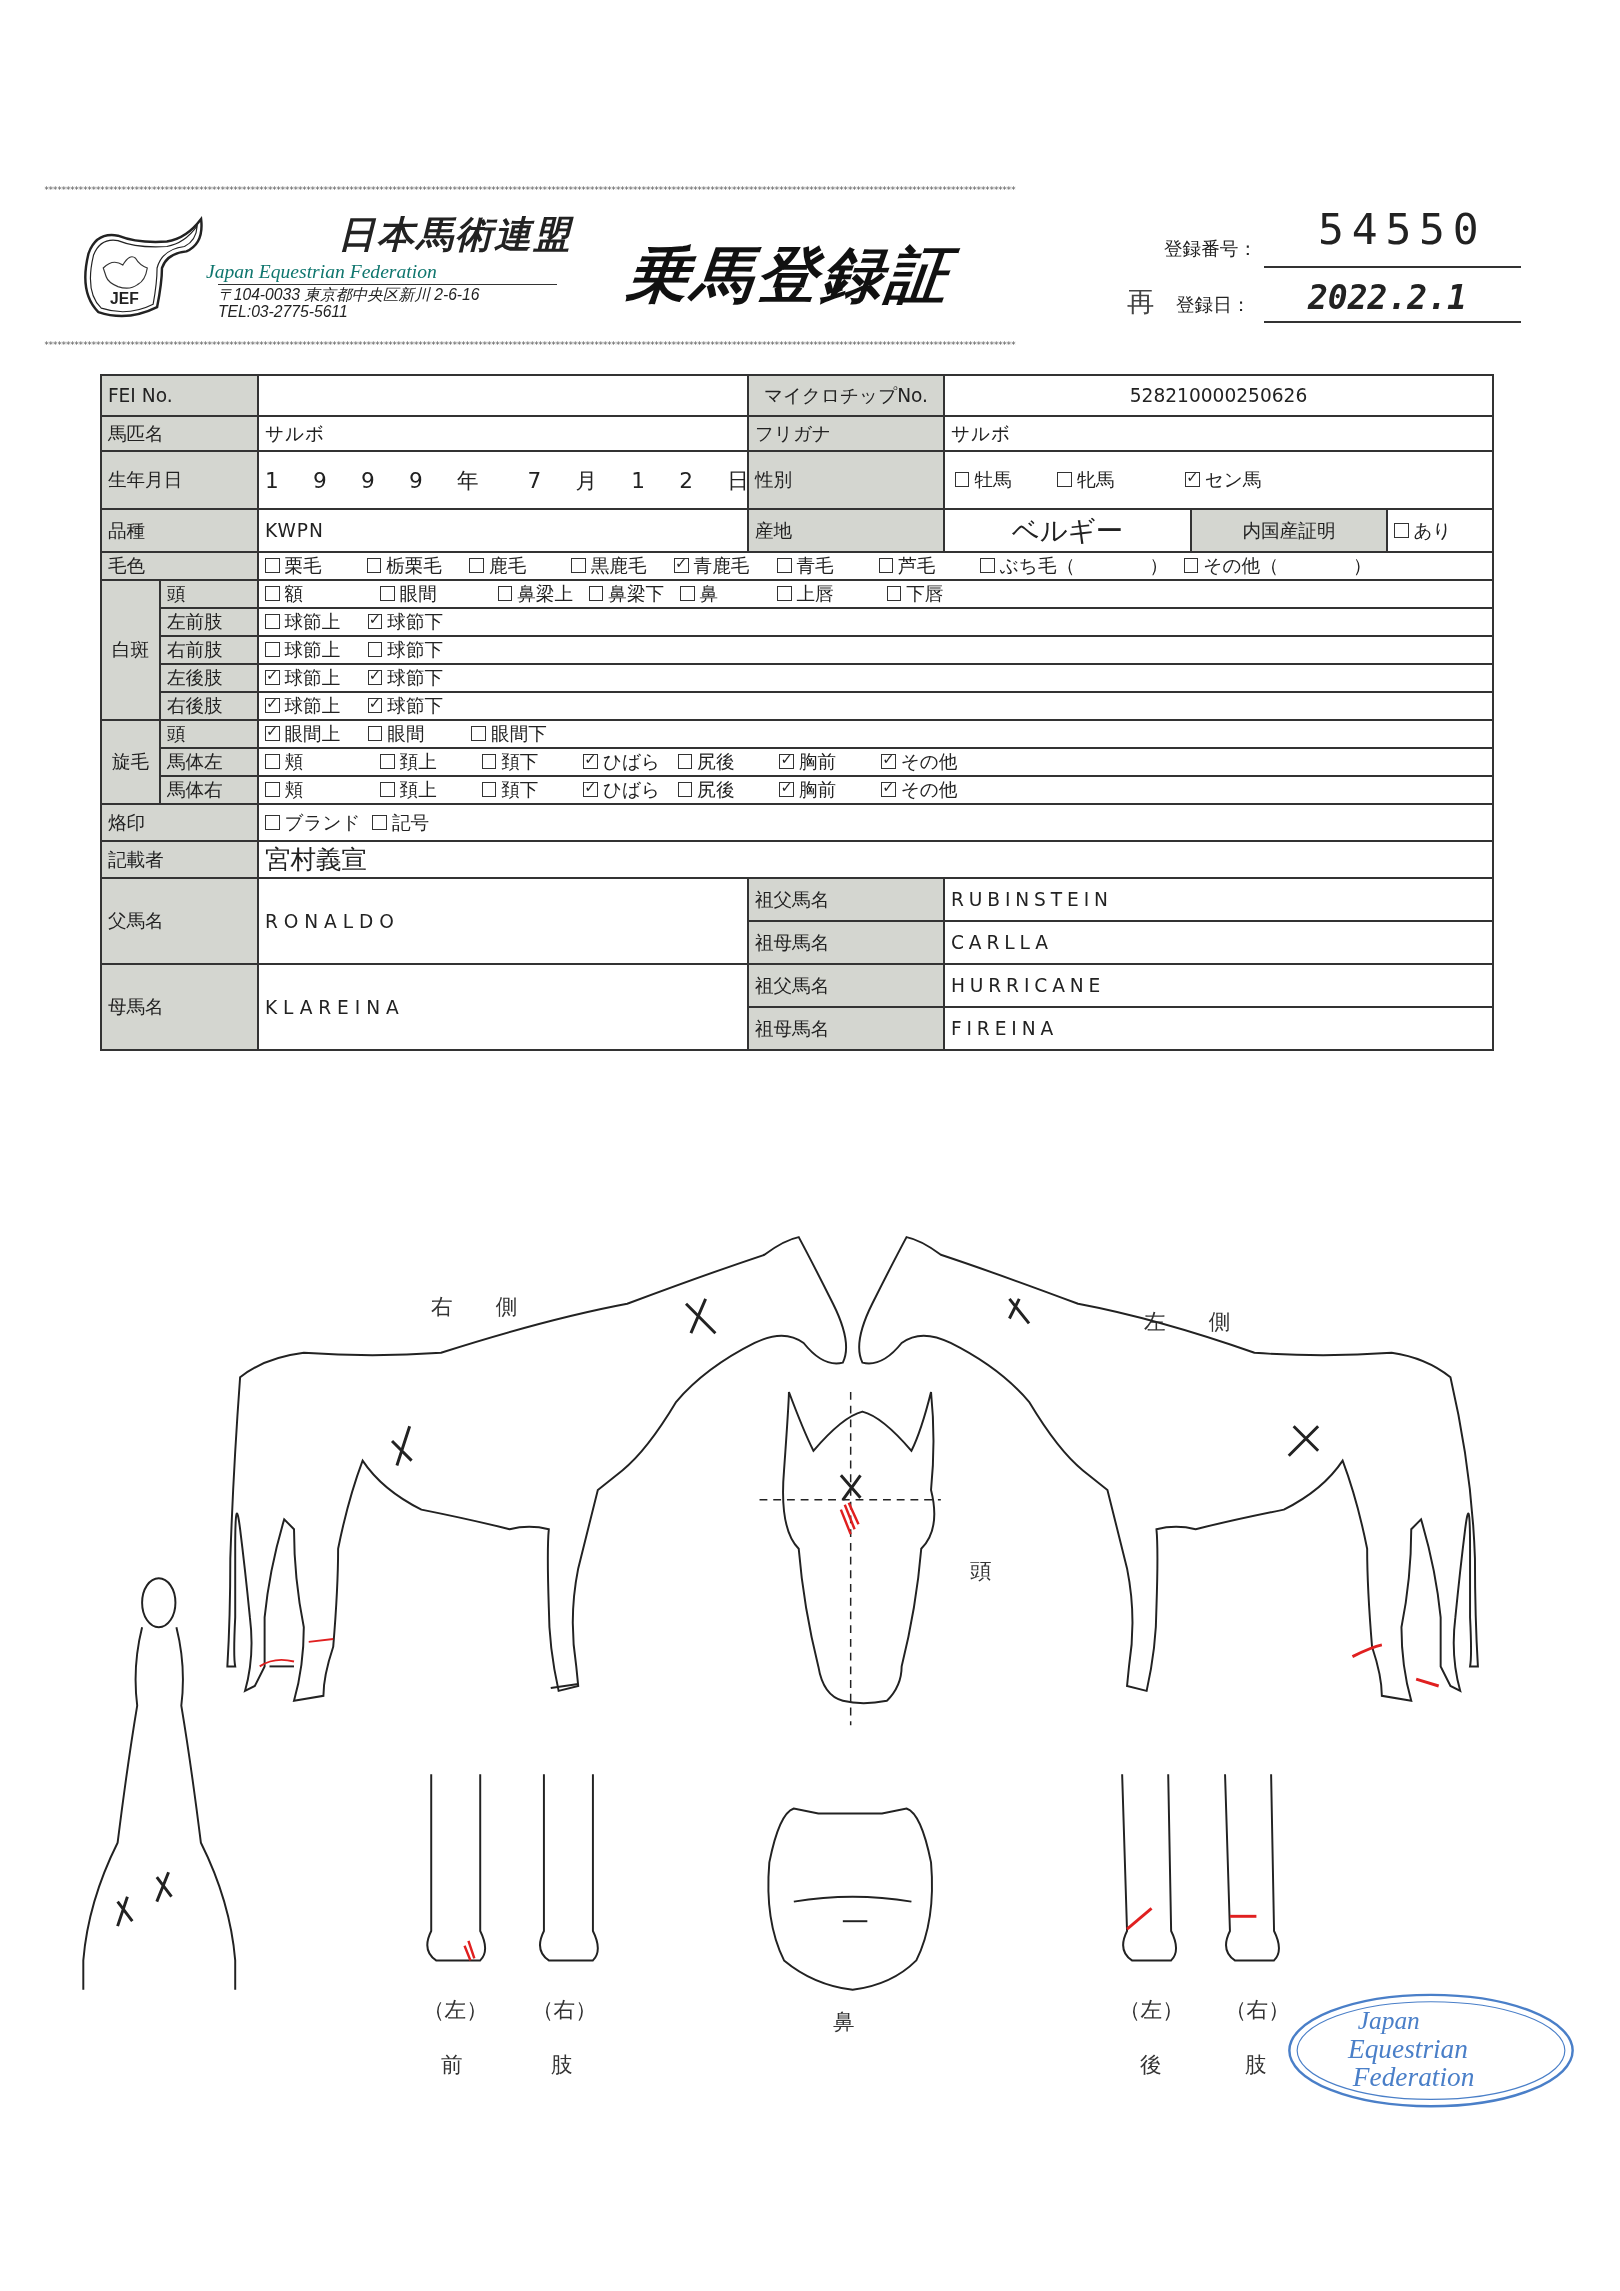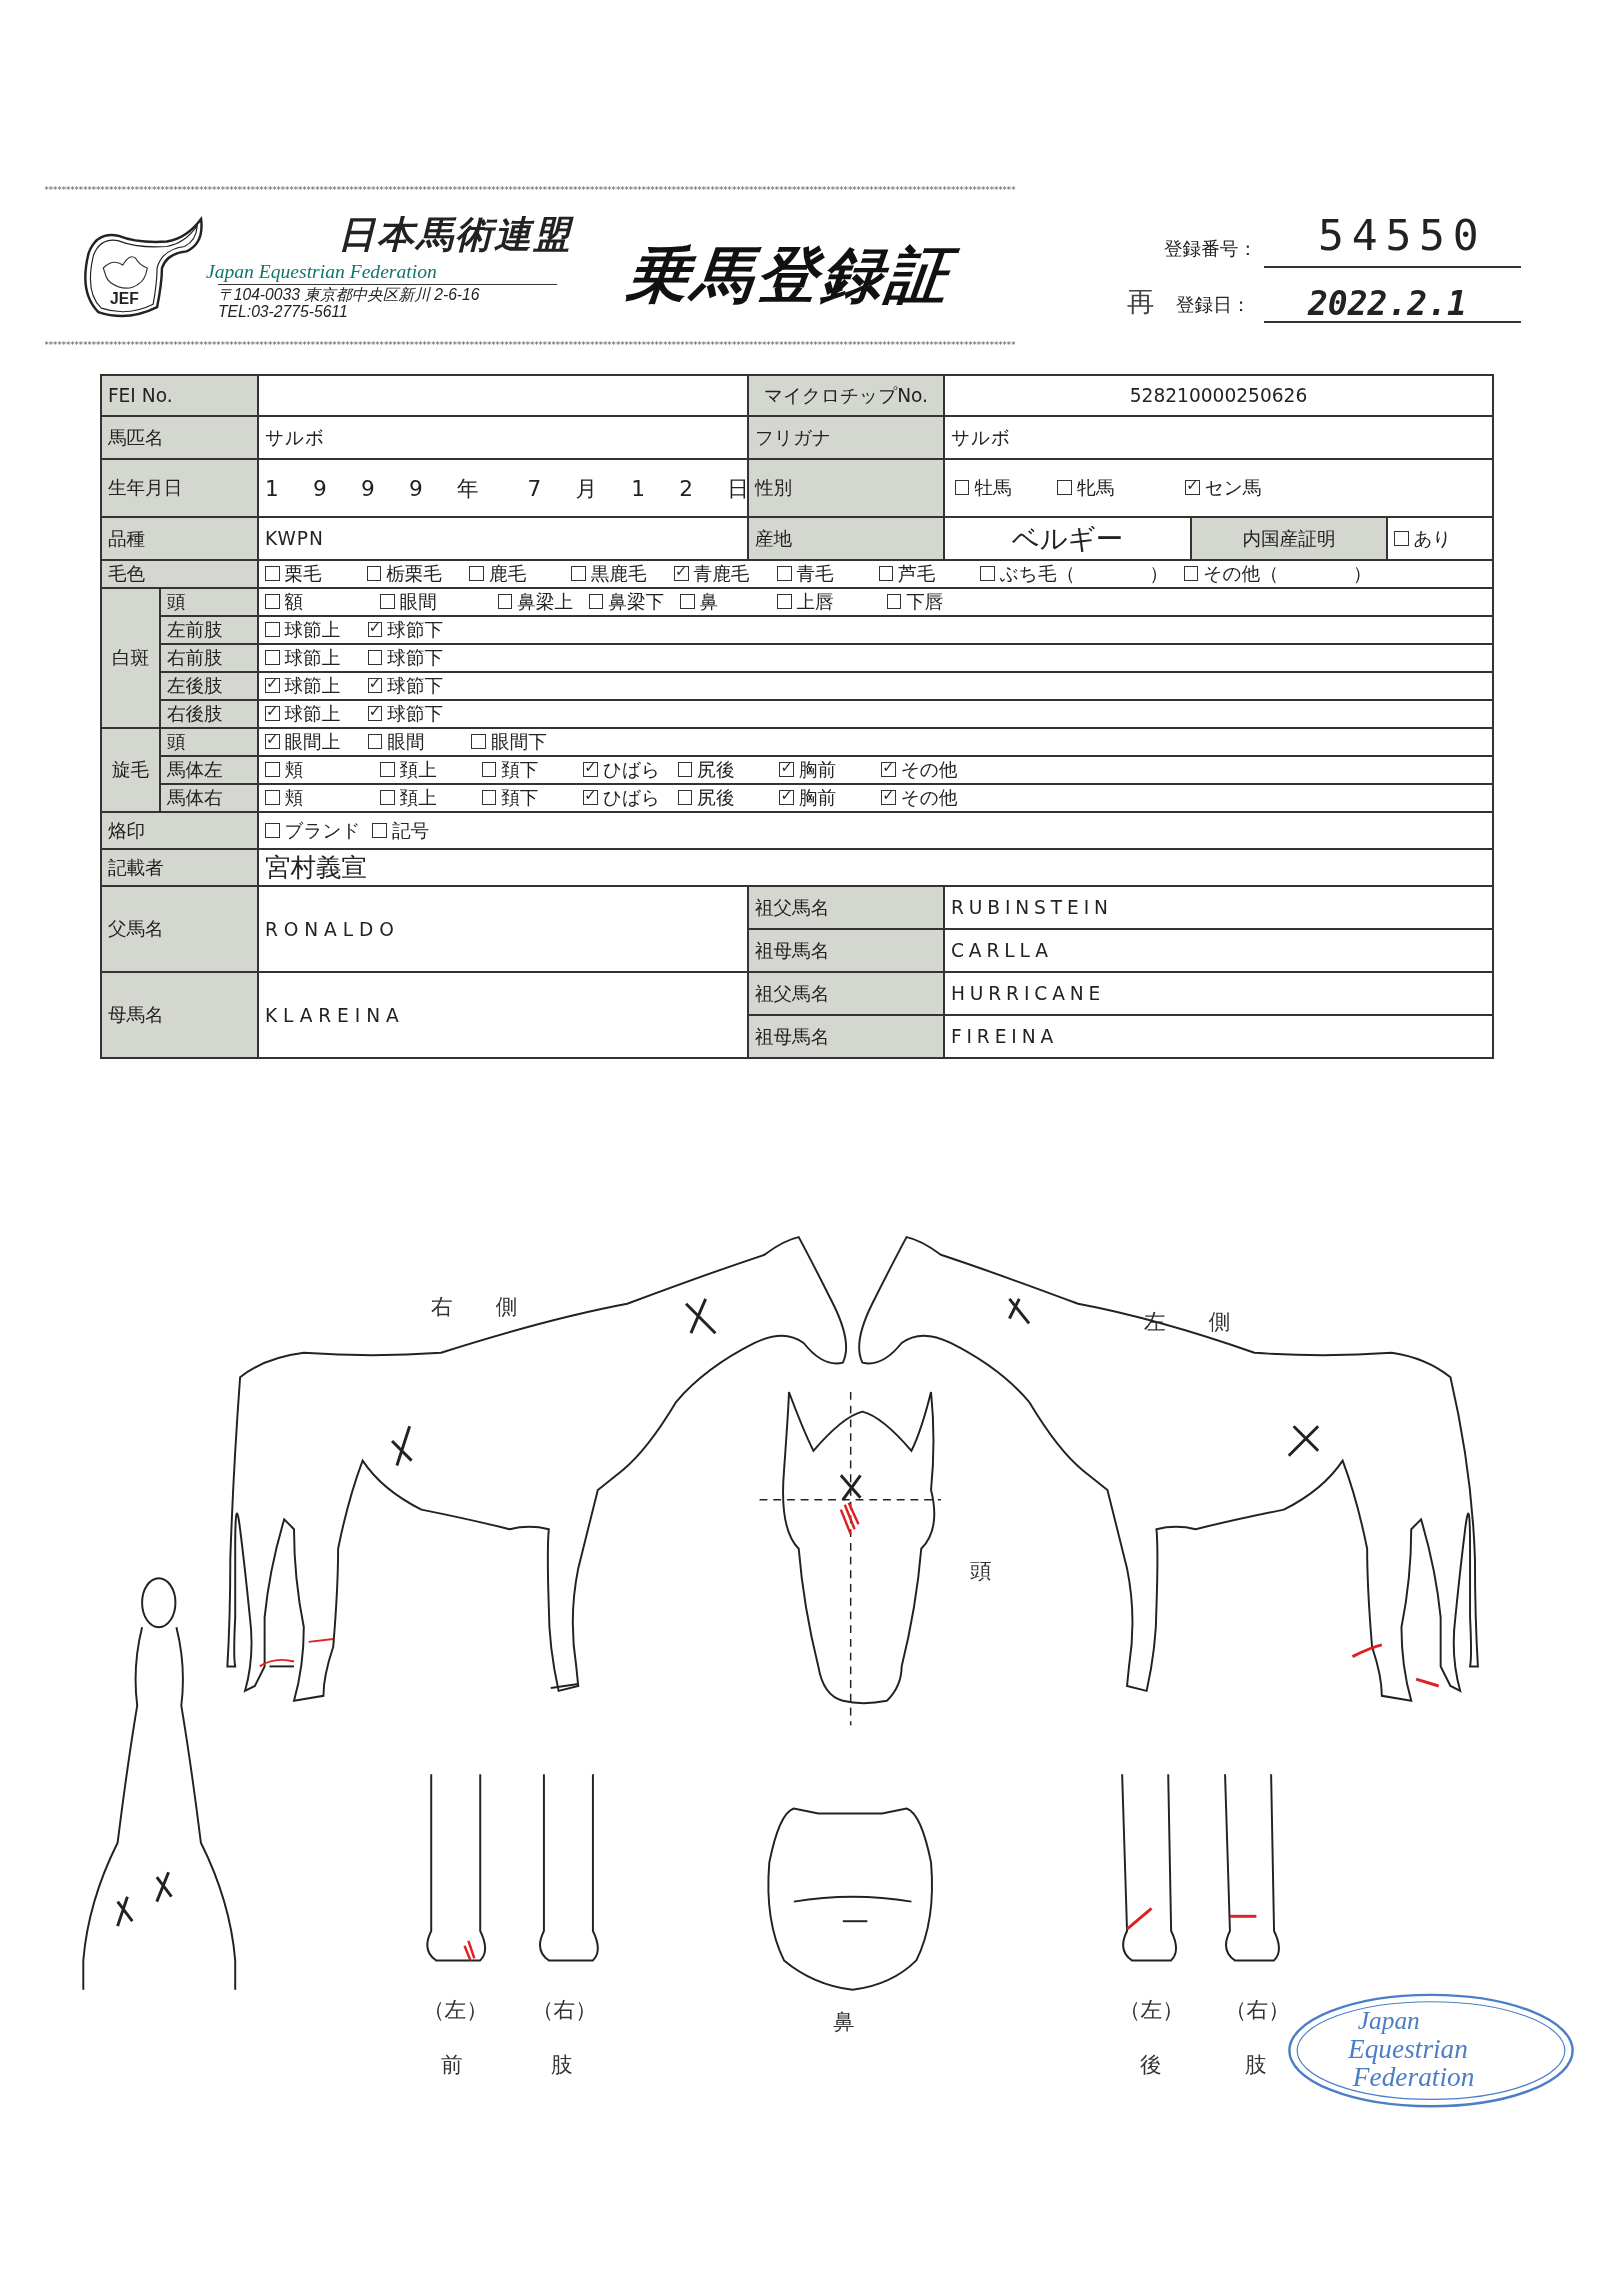--- a/index.html
+++ b/index.html
@@ -12,21 +12,21 @@
   .org-jp { position: absolute; left: 338px; top: 210px; font-size: 37px; font-style: italic;
             font-weight: bold; letter-spacing: 2px; color: #222; }
   .org-en { position: absolute; left: 206px; top: 261px; font-size: 19.6px; font-style: italic;
             font-family: Liberation Serif, serif; color: #0f766e; }
   .org-line { position: absolute; left: 218px; top: 284px; width: 339px; border-top: 1.5px solid #333; }
   .org-addr { position: absolute; left: 218px; top: 287px; font-size: 15.7px; font-style: italic;
               font-family: "Liberation Sans", sans-serif; line-height: 16.7px; color: #222; }
   .doc-title { position: absolute; left: 627px; top: 235px; font-size: 61px; font-weight: bold;
                font-style: italic; letter-spacing: 3.9px; color: #111; transform: skewX(-6deg); }
   .reg-label { position: absolute; font-size: 18.6px; color: #222; }
-  .reg-value { position: absolute; font-family: "DejaVu Sans Mono", monospace; color: #222; margin-top: 6px; }
+  .reg-value { position: absolute; font-family: "DejaVu Sans Mono", monospace; color: #222; }
   .reg-line { position: absolute; border-top: 2px solid #333; }
   .re-mark { position: absolute; left: 1127px; top: 284px; font-size: 27.4px; color: #444; }
 
   table.form { position: absolute; left: 100px; top: 374px; width: 1392px; border-collapse: collapse;
                table-layout: fixed; }
   table.form td { border: 2px solid #333; padding: 0 5.9px; font-size: 18.6px; height: 25.5px;
                   white-space: nowrap; overflow: hidden; vertical-align: middle; }
   td.lbl { background: #d4d6d0; color: #222; font-size: 17.6px; }
   td.val-lg { font-size: 29px; letter-spacing: 1px; }
   td.val-en { font-size: 29px; letter-spacing: 5.9px; font-family: "DejaVu Sans", sans-serif; }
@@ -82,21 +82,21 @@
       <col style="width:196px">
       <col style="width:106px">
   </colgroup>
   <tbody>
       <tr style="height:41px">
     <td class="lbl" colspan="2">FEI No.</td>
     <td></td>
     <td class="lbl" style="text-align:center">マイクロチップNo.</td>
     <td colspan="3" style="text-align:center;font-size:18.6px">528210000250626</td>
   </tr>
-  <tr style="height:43px">
+  <tr style="height:35px">
     <td class="lbl" colspan="2">馬匹名</td>
     <td class="val-lg">サルボ</td>
     <td class="lbl">フリガナ</td>
     <td colspan="3" class="val-lg">サルボ</td>
   </tr>
   <tr style="height:58px">
     <td class="lbl" colspan="2">生年月日</td>
     <td style="font-size:21.6px;letter-spacing:13.7px">1 9 9 9 年　7 月 1 2 日　生</td>
     <td class="lbl">性別</td>
     <td colspan="3" style="padding-left:9.8px">

